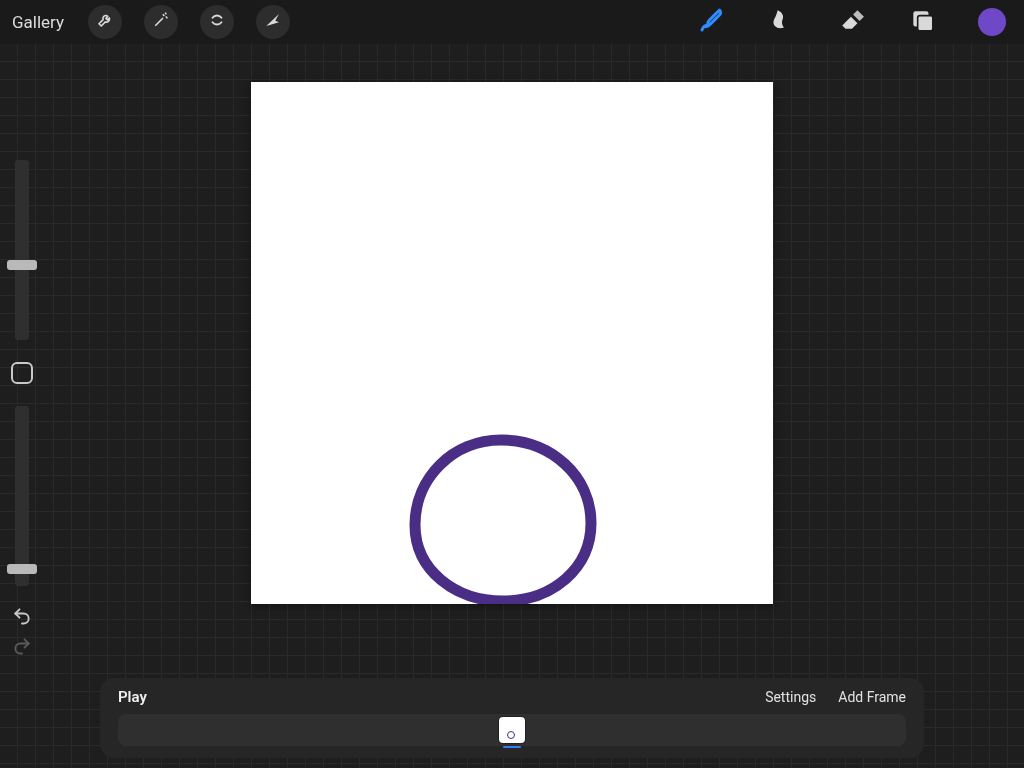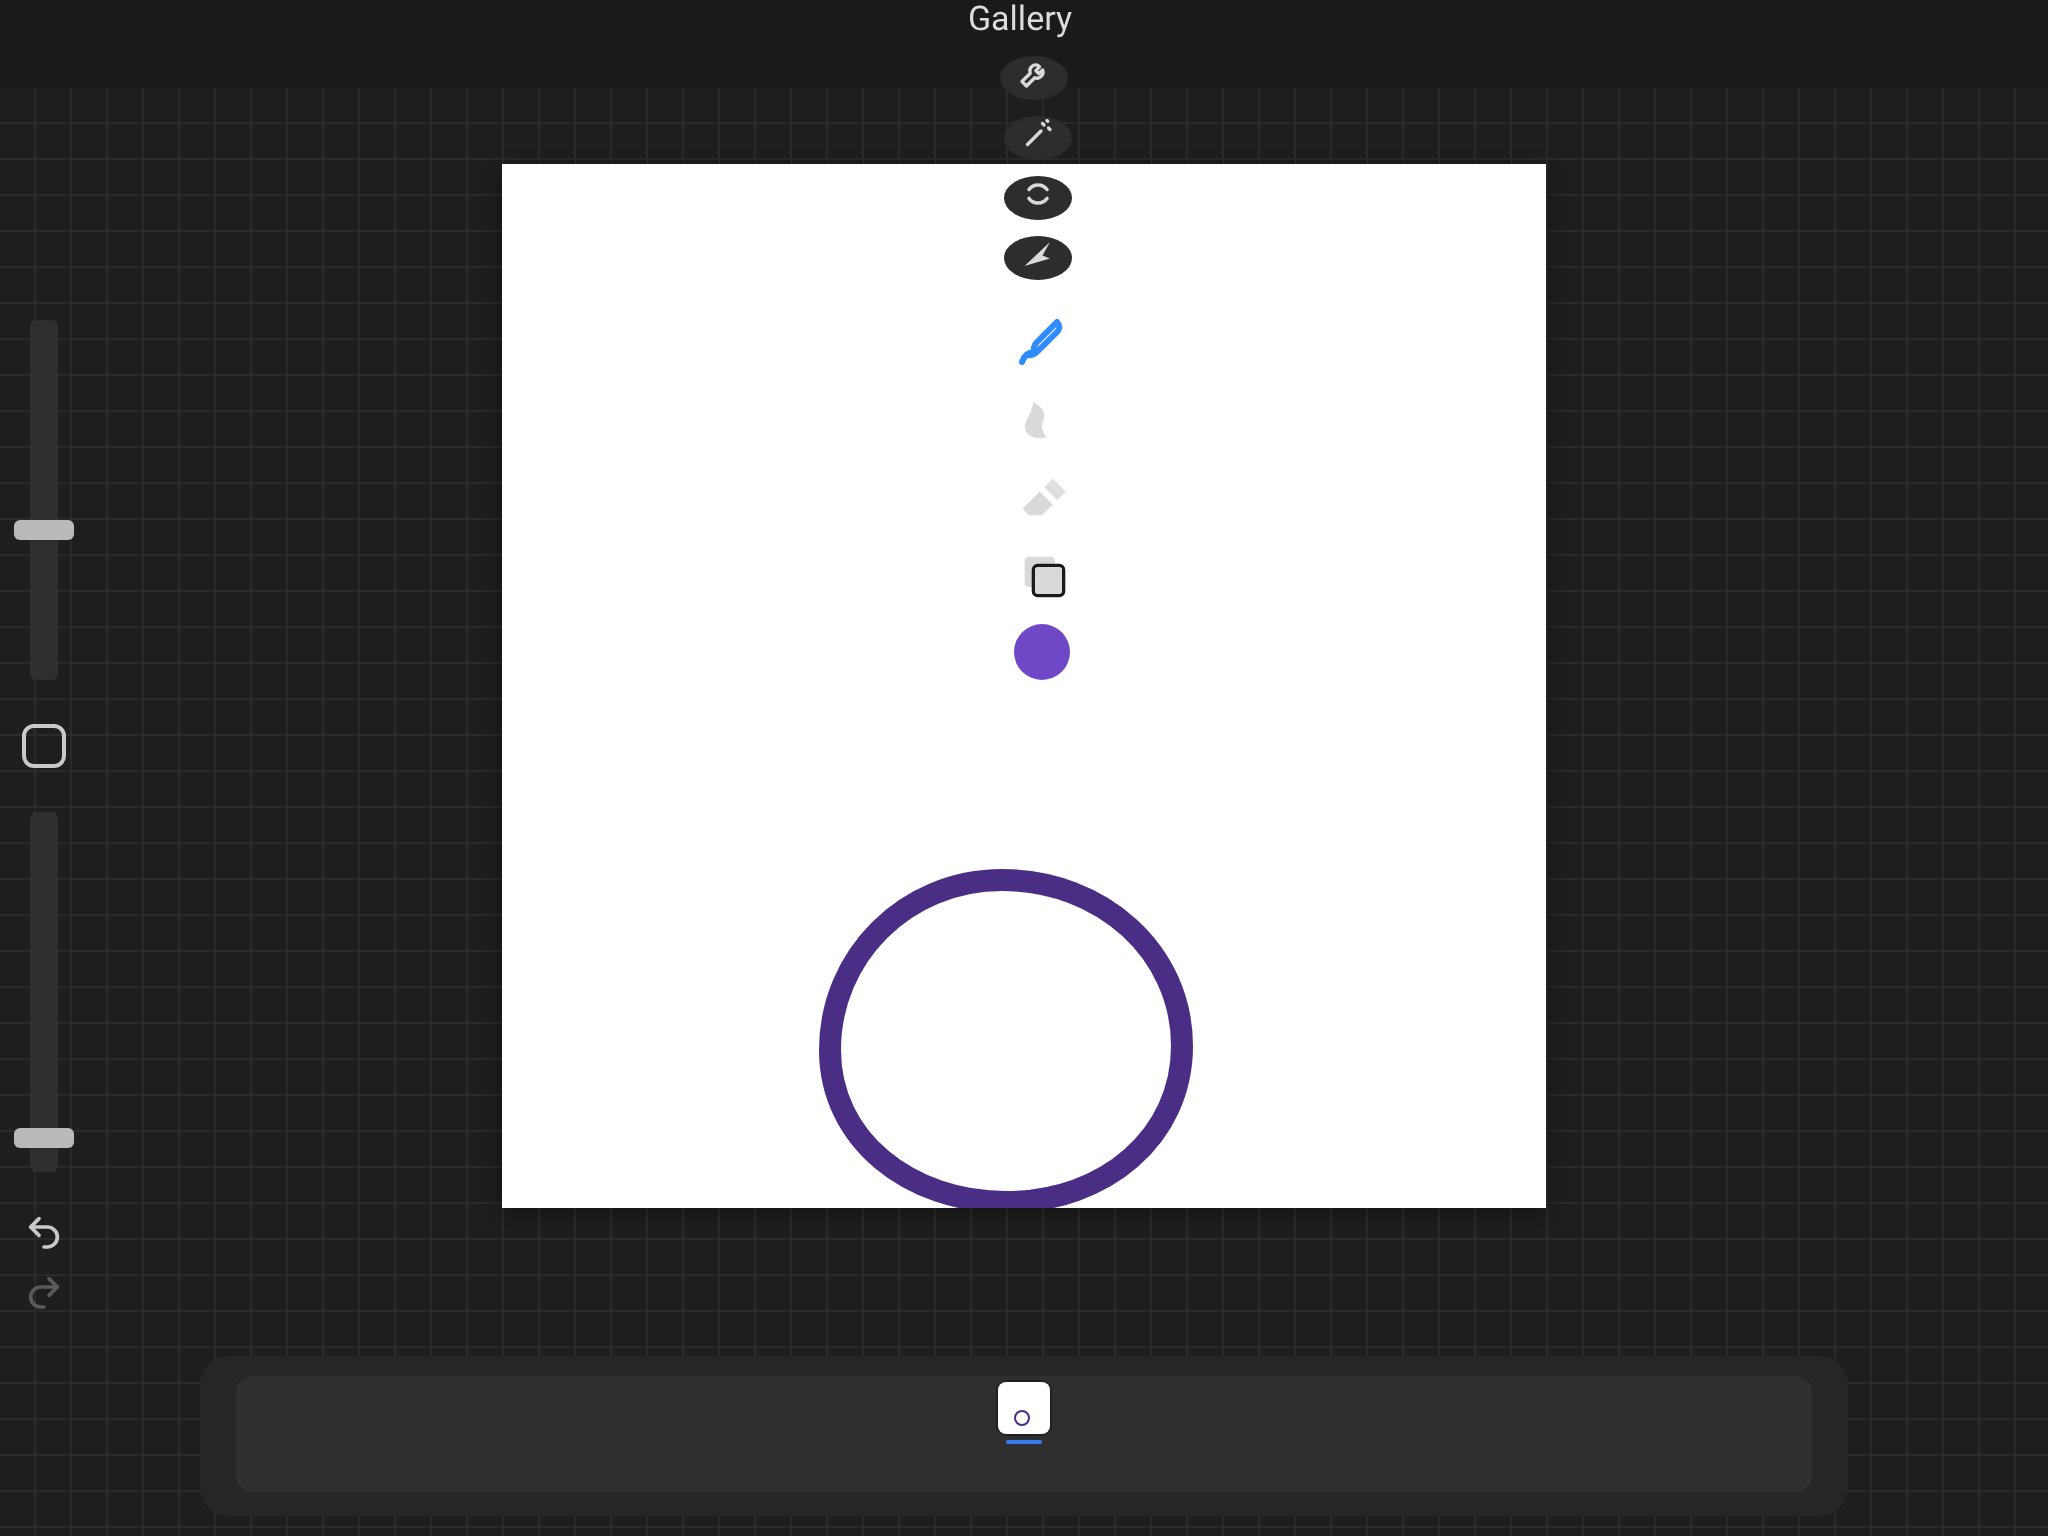--- a/index.html
+++ b/index.html
@@ -27,21 +27,20 @@
   
   .topbar {
     position: absolute;
     top: 0; left: 0; right: 0; height: 44px;
     background: #1a1a1a;
     display: flex;
     align-items: center;
     padding: 0 10px;
     gap: 8px;
     z-index: 20;
-    flex-direction: column;
   }
   .gallery {
     font-size: 17px;
     color: #dcdcdc;
     padding: 0 6px 0 2px;
     cursor: pointer;
   }
   .topbar .tool-btn {
     width: 34px; height: 34px;
     border-radius: 50%;
@@ -310,18 +309,24 @@
   <svg class="drawing" viewBox="0 0 522 522">
     <path d="M250 358
              c-48 0 -86 38 -86 85
              c0 45 40 76 88 76
              c50 0 88 -33 88 -78
              c0 -47 -40 -83 -90 -83 z" fill="none" stroke="#4a2e85" stroke-width="11" stroke-linecap="round" stroke-linejoin="round"></path>
   </svg>
 </div>
 
 <div class="timeline">
+  <div class="timeline-header">
+    <div class="play">Play</div>
+    <div class="gap"></div>
+    <div class="settings">Settings</div>
+    <div class="addframe">Add Frame</div>
+  </div>
   <div class="timeline-track">
     <div class="frame-thumb">
       <div class="mini"></div>
     </div>
   </div>
 </div>
 
 </body></html>

